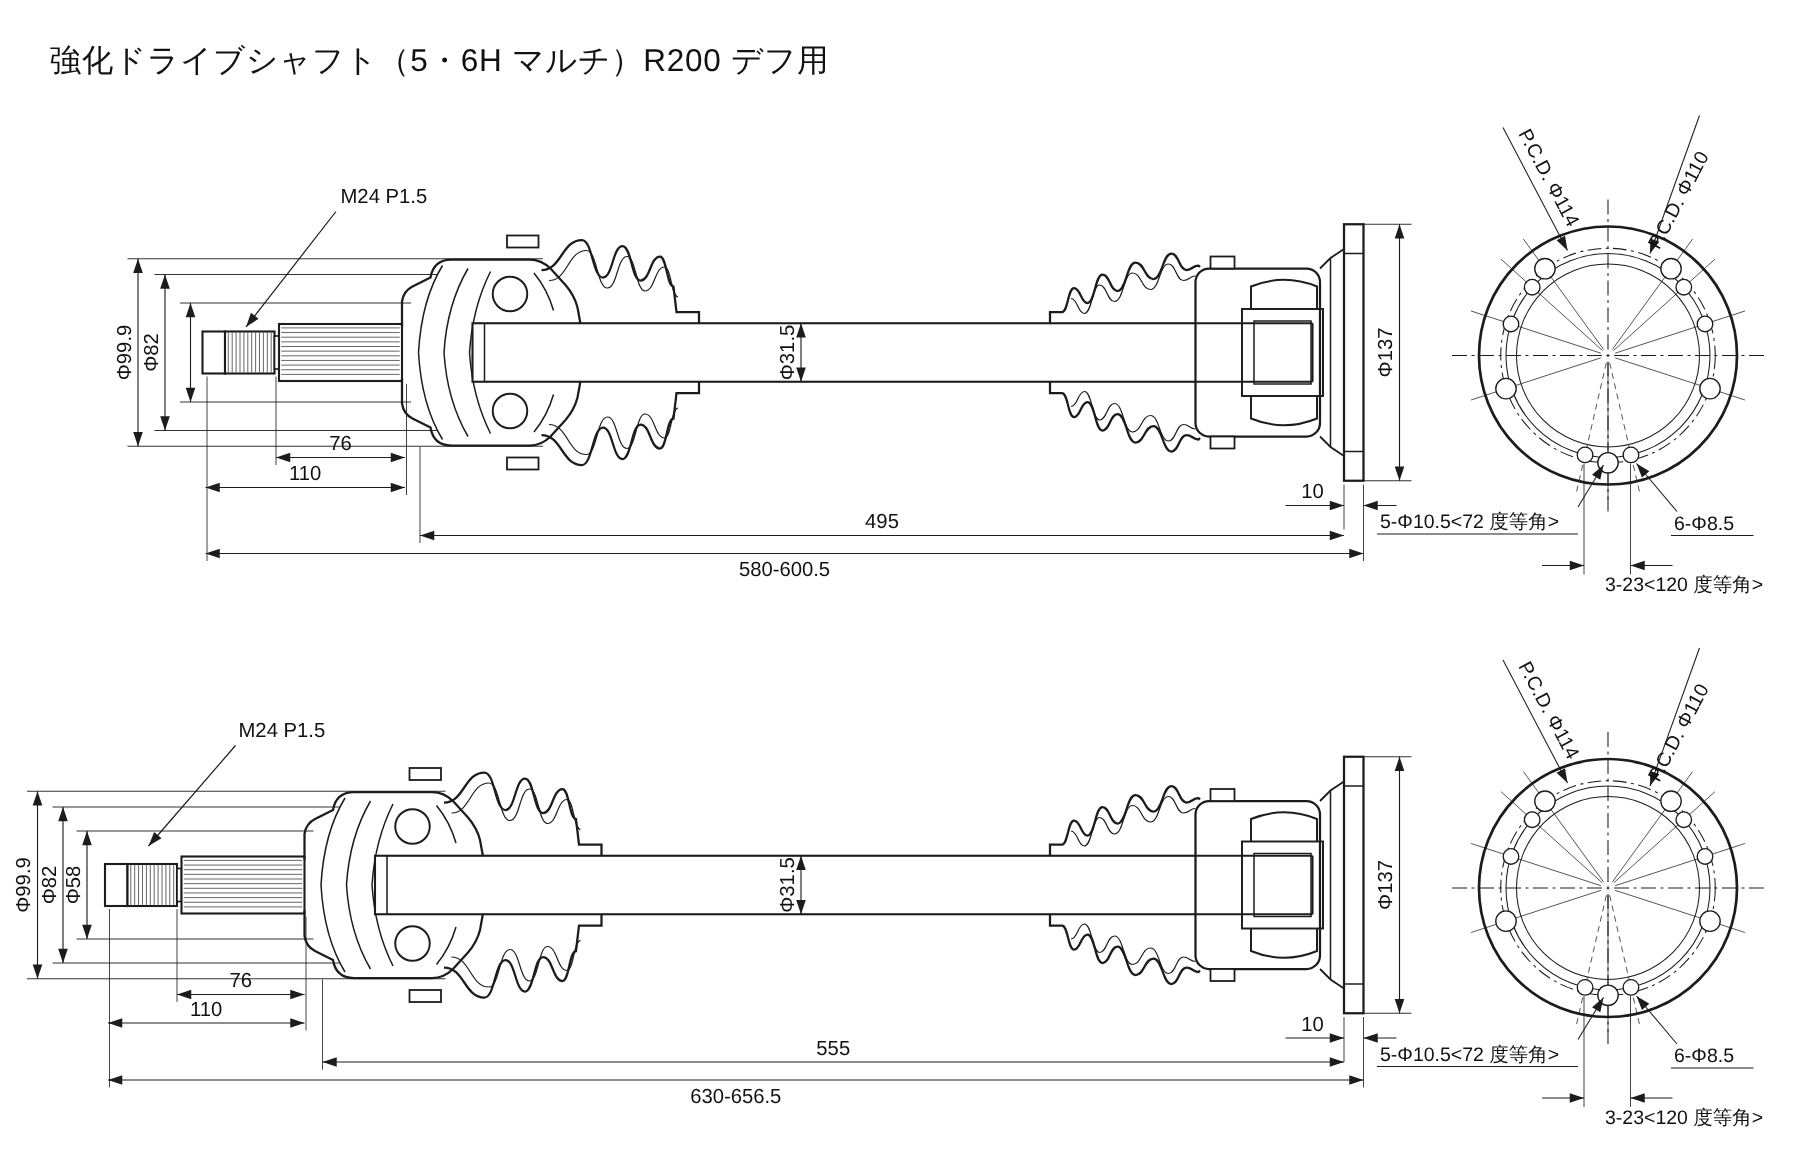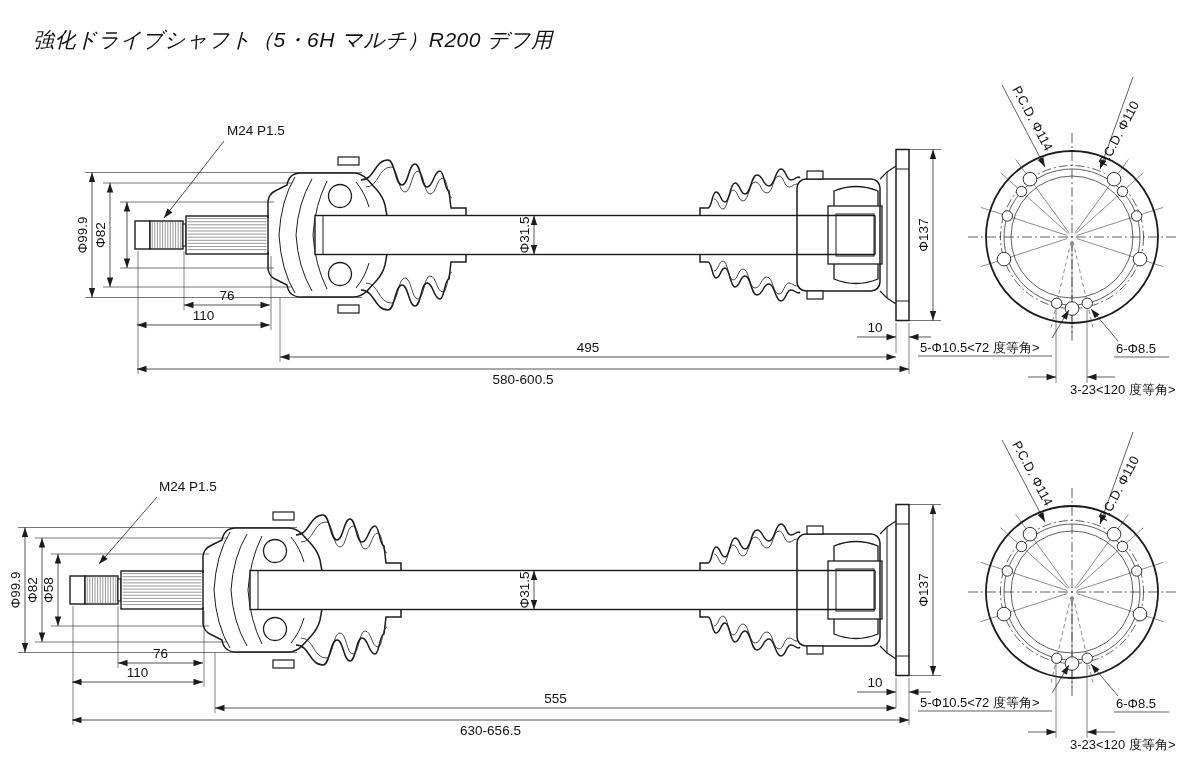--- a/index.html
+++ b/index.html
@@ -1,19 +1,19 @@
 <!DOCTYPE html>
 <html><head>
 <meta charset="utf-8">
 <style>
   html,body{margin:0;padding:0;background:#fff;}
   body{width:1200px;height:780px;position:relative;overflow:hidden;
        font-family:"Liberation Sans","DejaVu Sans",sans-serif;}
   .title{position:absolute;left:33px;top:26px;font-size:21px;color:#111;
-         letter-spacing:.5px;white-space:nowrap;font-style:italic;}
+         letter-spacing:.5px;white-space:nowrap;}
   svg{position:absolute;left:0;top:0;}
   svg text{font-family:"Liberation Sans","DejaVu Sans",sans-serif;fill:#111;}
 </style>
 </head>
 <body>
 
 <div class="title">強化ドライブシャフト（5・6H マルチ）R200 デフ用</div>
 
 <svg id="cad" width="1200" height="780" viewBox="0 0 1200 780">
     <g>

